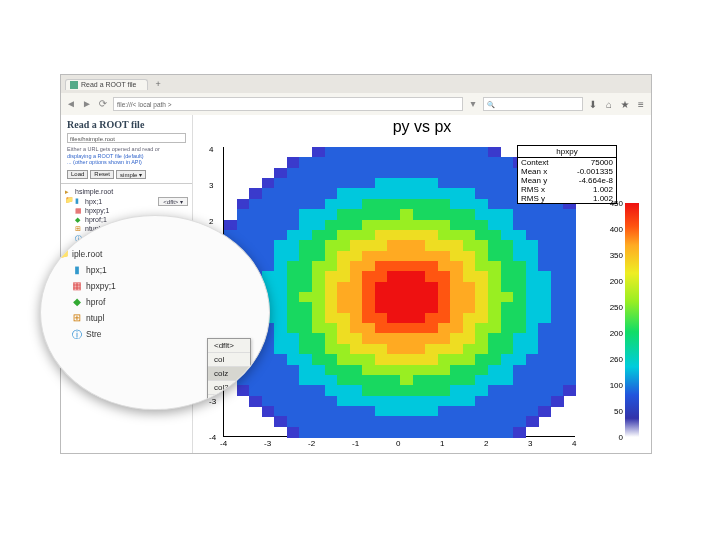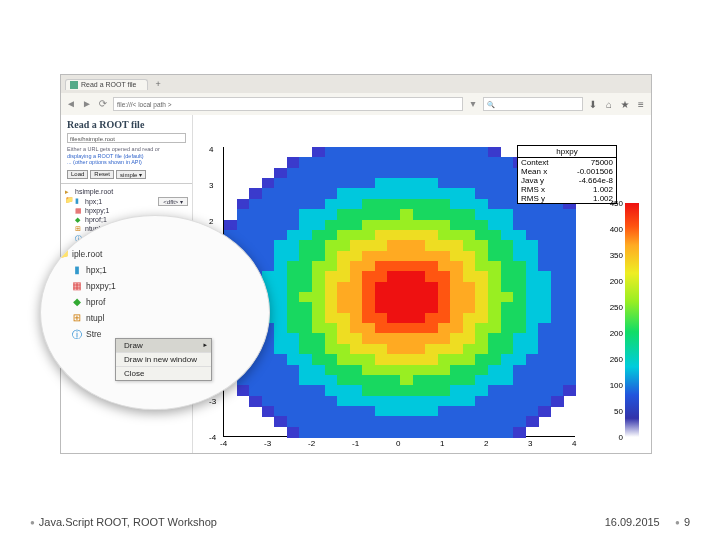--- a/index.html
+++ b/index.html
@@ -131,20 +131,21 @@
               <span>ntuple;1</span>
             </div>
         <div class="tree-row" style="padding-left:10px">
               <span class="tico" style="color:#07c">ⓘ</span>
               <span>StreamerInfo</span>
             </div>
       </div>
     </div>
 
     <div class="plot">
+      <div class="ptitle">py vs px</div>
       <div class="axes">
         <div class="heat" id="heat">
               <div class="px" style="left: 0px; top: 72.5px; width: 13px; height: 11px; background: rgb(58, 58, 204);"></div>
               <div class="px" style="left: 0px; top: 82.8571px; width: 13px; height: 11px; background: rgb(37, 96, 221);"></div>
               <div class="px" style="left: 0px; top: 93.2143px; width: 13px; height: 11px; background: rgb(37, 96, 221);"></div>
               <div class="px" style="left: 0px; top: 103.571px; width: 13px; height: 11px; background: rgb(37, 96, 221);"></div>
               <div class="px" style="left: 0px; top: 113.929px; width: 13px; height: 11px; background: rgb(37, 96, 221);"></div>
               <div class="px" style="left: 0px; top: 124.286px; width: 13px; height: 11px; background: rgb(37, 96, 221);"></div>
               <div class="px" style="left: 0px; top: 134.643px; width: 13px; height: 11px; background: rgb(37, 96, 221);"></div>
               <div class="px" style="left: 0px; top: 145px; width: 13px; height: 11px; background: rgb(37, 96, 221);"></div>
@@ -866,24 +867,24 @@
           <div id="yticks"></div>
       <div class="stats">
         <div class="hname">hpxpy</div>
         <div id="statrows">
               <div class="srow">
                 <span>Context</span>
                 <span>75000</span>
               </div>
               <div class="srow">
                 <span>Mean x</span>
-                <span>-0.001506</span>
+                <span>-0.001335</span>
               </div>
               <div class="srow">
-                <span>Java y</span>
+                <span>Mean y</span>
                 <span>-4.664e-8</span>
               </div>
               <div class="srow">
                 <span>RMS x</span>
                 <span>1.002</span>
               </div>
               <div class="srow">
                 <span>RMS y</span>
                 <span>1.002</span>
               </div>
@@ -943,30 +944,24 @@
         </div>
     <div class="mrow" style="padding-left:14px">
           <span class="mico" style="color:#c70">⊞</span>
           <span>ntupl</span>
         </div>
     <div class="mrow" style="padding-left:14px">
           <span class="mico" style="color:#07c">ⓘ</span>
           <span>Stre</span>
         </div>
 
-    <div class="ctxmenu">
-      <div class="ci hov"><span>Draw</span><span class="arrow">▸</span></div>
-      <div class="ci">Draw in new window</div>
-      <div class="ci">Close</div>
+    <div class="submenu">
+      <div class="si">&lt;dflt&gt;</div>
+      <div class="si">col</div>
+      <div class="si sel">colz</div>
+      <div class="si">col3</div>
+      <div class="si">lego</div>
     </div>
   </div>
 </div>
 
-<div class="footer">
-  <span class="bul">Java.Script ROOT, ROOT Workshop</span>
-  <span>
-    <span>16.09.2015</span>
-    &nbsp;&nbsp;&nbsp;
-    <span class="bul">9</span>
-  </span>
-</div>
 
 </div>
 
 </body></html>

